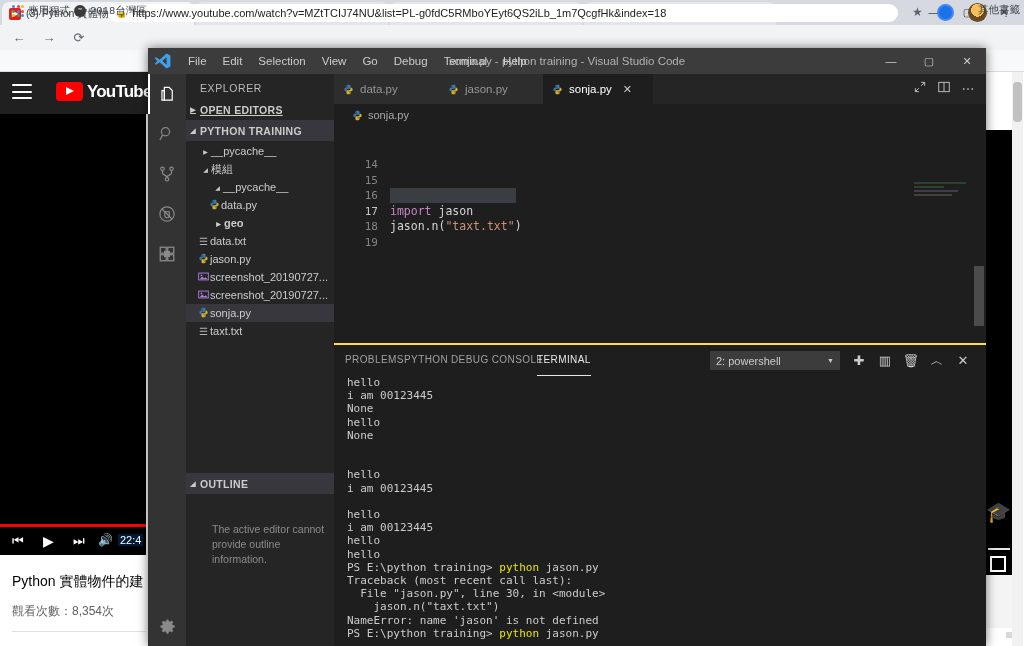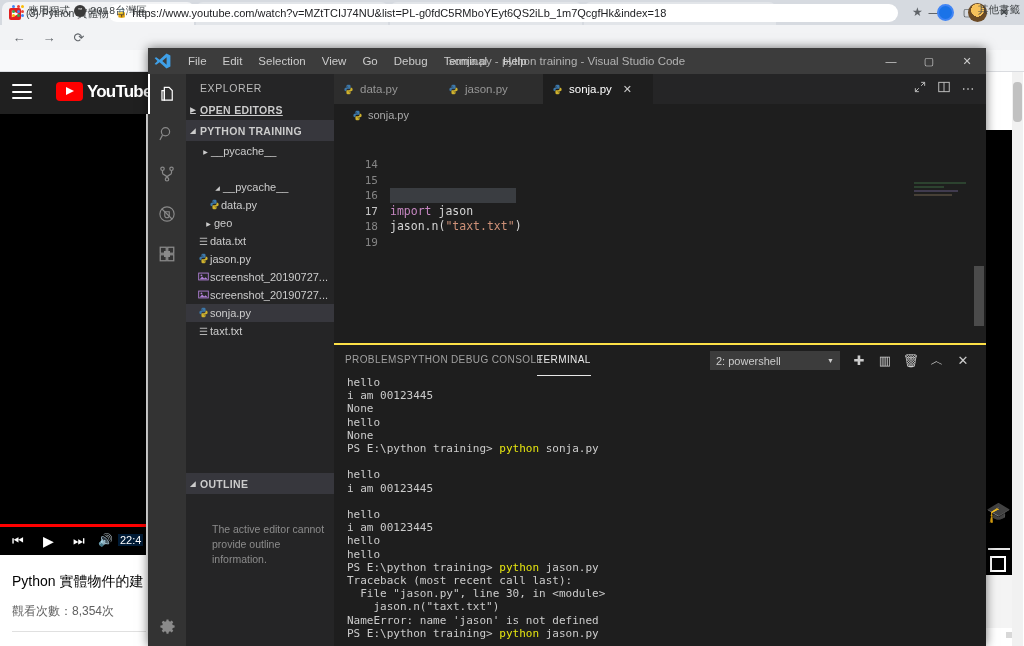--- a/index.html
+++ b/index.html
@@ -375,34 +375,38 @@
     </div>
     <div class="sb-section" style="top:46px;background:#37373d;">
       <span class="tw">◢</span>
       <span>PYTHON TRAINING</span>
     </div>
 
     <div class="sb-row" style="top:68px;padding-left:14px;">
       <span class="tw">▶</span>
       <span>__pycache__</span>
     </div>
+    <div class="sb-row" style="top:86px;padding-left:14px;">
+      <span class="tw">◢</span>
+      <span>模組</span>
+    </div>
     <div class="sb-row" style="top:104px;padding-left:26px;">
       <span class="tw">◢</span>
       <span>__pycache__</span>
     </div>
     <div class="sb-row" style="top:122px;padding-left:22px;">
       <span class="fi">
         <svg width="11" height="11" viewBox="0 0 16 16">
             <path d="M8 1c-2 0-3 .7-3 2v2h3.2v.5H4.2C2.8 5.5 2 6.5 2 8s.8 2.5 2.2 2.5H5V9c0-1.2 1-2 2.2-2h2.6C10.8 7 11 6.5 11 5.8V3c0-1.3-1-2-3-2zM6.4 2.6a.55.55 0 1 1 0 1.1.55.55 0 0 1 0-1.1z" fill="#3c78aa"></path>
             <path d="M8 15c2 0 3-.7 3-2v-2H7.8v-.5h4c1.4 0 2.2-1 2.2-2.5S13.2 5.5 11.8 5.5H11V7c0 1.2-1 2-2.2 2H6.2C5.2 9 5 9.5 5 10.2V13c0 1.3 1 2 3 2zm1.6-1.6a.55.55 0 1 1 0-1.1.55.55 0 0 1 0 1.1z" fill="#cfb22d"></path>
           </svg>
       </span>
       <span>data.py</span>
     </div>
-    <div class="sb-row" style="top:140px;padding-left:17px;">
+    <div class="sb-row" style="top:140px;padding-left:27px;font-weight:bold;">
       <span class="tw">▶</span>
       <span>geo</span>
     </div>
     <div class="sb-row" style="top:158px;padding-left:11px;">
       <span class="fi" style="color:#b5b5b5;">☰</span>
       <span>data.txt</span>
     </div>
     <div class="sb-row" style="top:176px;padding-left:11px;">
       <span class="fi">
         <svg width="11" height="11" viewBox="0 0 16 16">
@@ -562,21 +566,20 @@
         <span class="picon" style="left:593px;">︿</span>
         <span class="picon" style="left:619px;">✕</span>
       </div>
 
       <div class="abs" id="term-body">
           <div class="tline" style="top: 1px;"><span class="t-prompt">hello</span></div>
           <div class="tline" style="top: 14.2px;"><span class="t-prompt">i am 00123445</span></div>
           <div class="tline" style="top: 27.4px;"><span class="t-prompt">None</span></div>
           <div class="tline" style="top: 40.6px;"><span class="t-prompt">hello</span></div>
           <div class="tline" style="top: 53.8px;"><span class="t-prompt">None</span></div>
-          <div class="tline" style="top: 67px;"><span class="t-prompt">PS E:\python training&gt; </span><span class="t-cmd">python </span><span class="t-prompt">sonja.py</span></div>
           <div class="tline" style="top: 80.2px;"></div>
           <div class="tline" style="top: 93.4px;"><span class="t-prompt">hello</span></div>
           <div class="tline" style="top: 106.6px;"><span class="t-prompt">i am 00123445</span></div>
           <div class="tline" style="top: 119.8px;"></div>
           <div class="tline" style="top: 133px;"><span class="t-prompt">hello</span></div>
           <div class="tline" style="top: 146.2px;"><span class="t-prompt">i am 00123445</span></div>
           <div class="tline" style="top: 159.4px;"><span class="t-prompt">hello</span></div>
           <div class="tline" style="top: 172.6px;"><span class="t-prompt">hello</span></div>
           <div class="tline" style="top: 185.8px;"><span class="t-prompt">PS E:\python training&gt; </span><span class="t-cmd">python </span><span class="t-prompt">jason.py</span></div>
           <div class="tline" style="top: 199px;"><span class="t-prompt">Traceback (most recent call last):</span></div>

